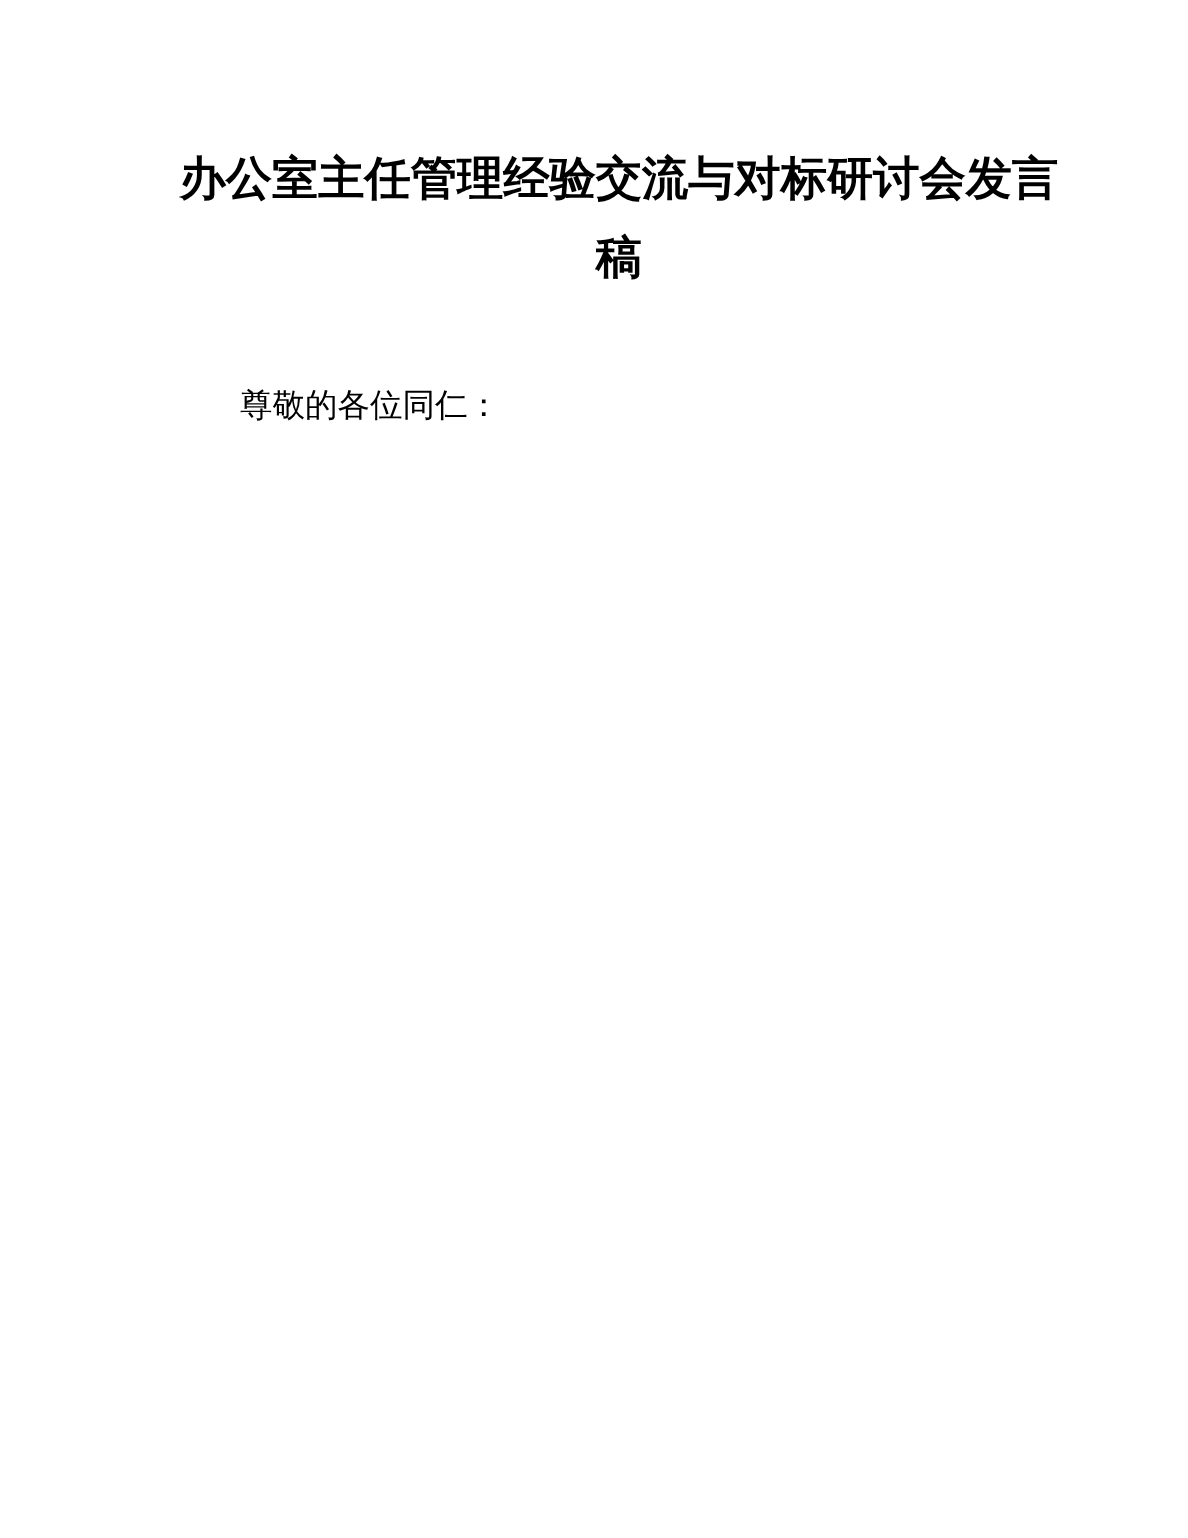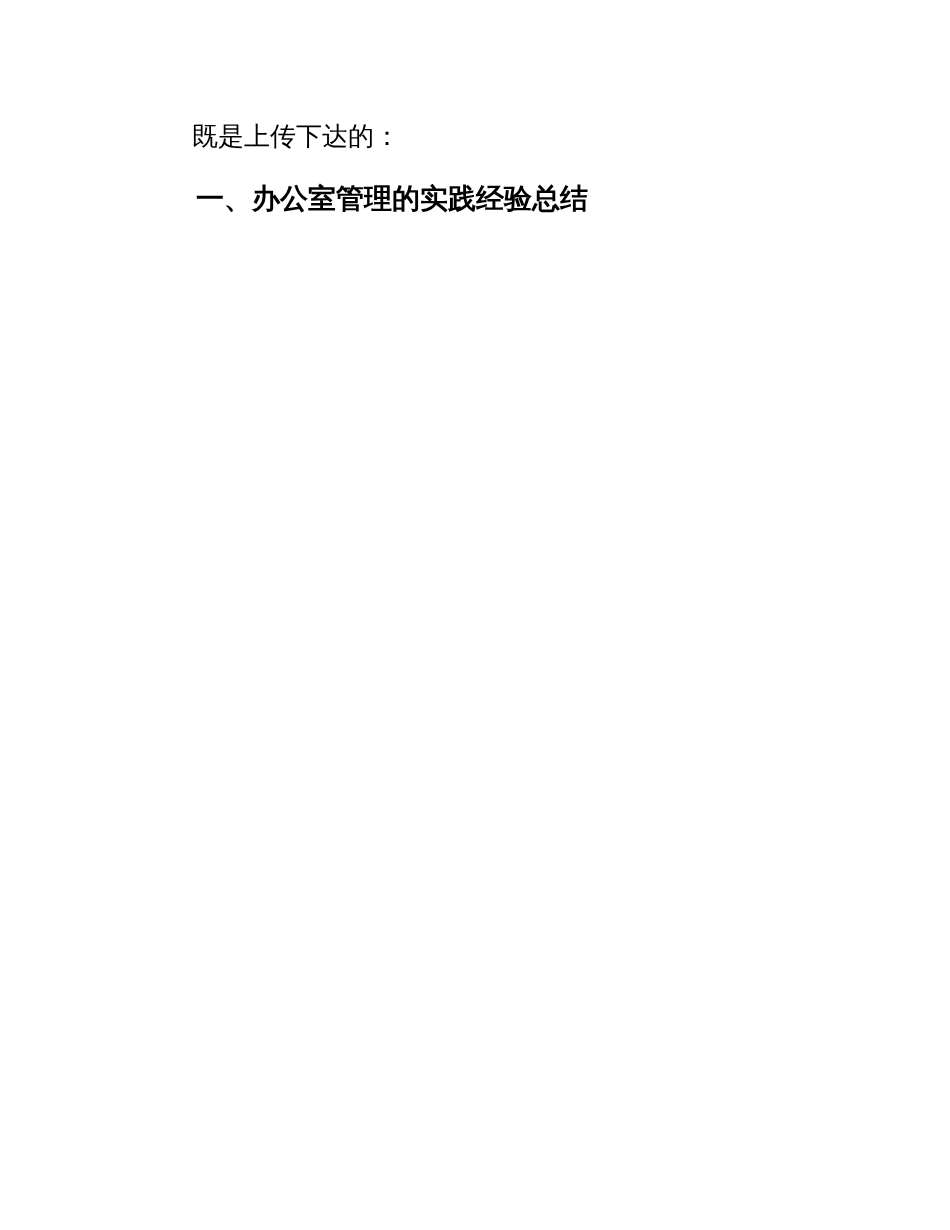--- a/index.html
+++ b/index.html
@@ -51,20 +51,20 @@
     text-indent: 2em;
     font-family: "Liberation Sans", "DejaVu Sans", sans-serif;
     color: #000000;
   }
 </style>
 </head>
 <body>
 
 <div class="page">
 
+  <h1 class="doc-title">办公室主任管理经验交流与对标研讨会发言稿</h1>
 
-  <p class="para salutation">既是上传下达的：</p>
+  <p class="para salutation">尊敬的各位同仁：</p>
 
 
-  <h2 class="section-heading">一、办公室管理的实践经验总结</h2>
 
 
 </div>
 
 </body></html>

